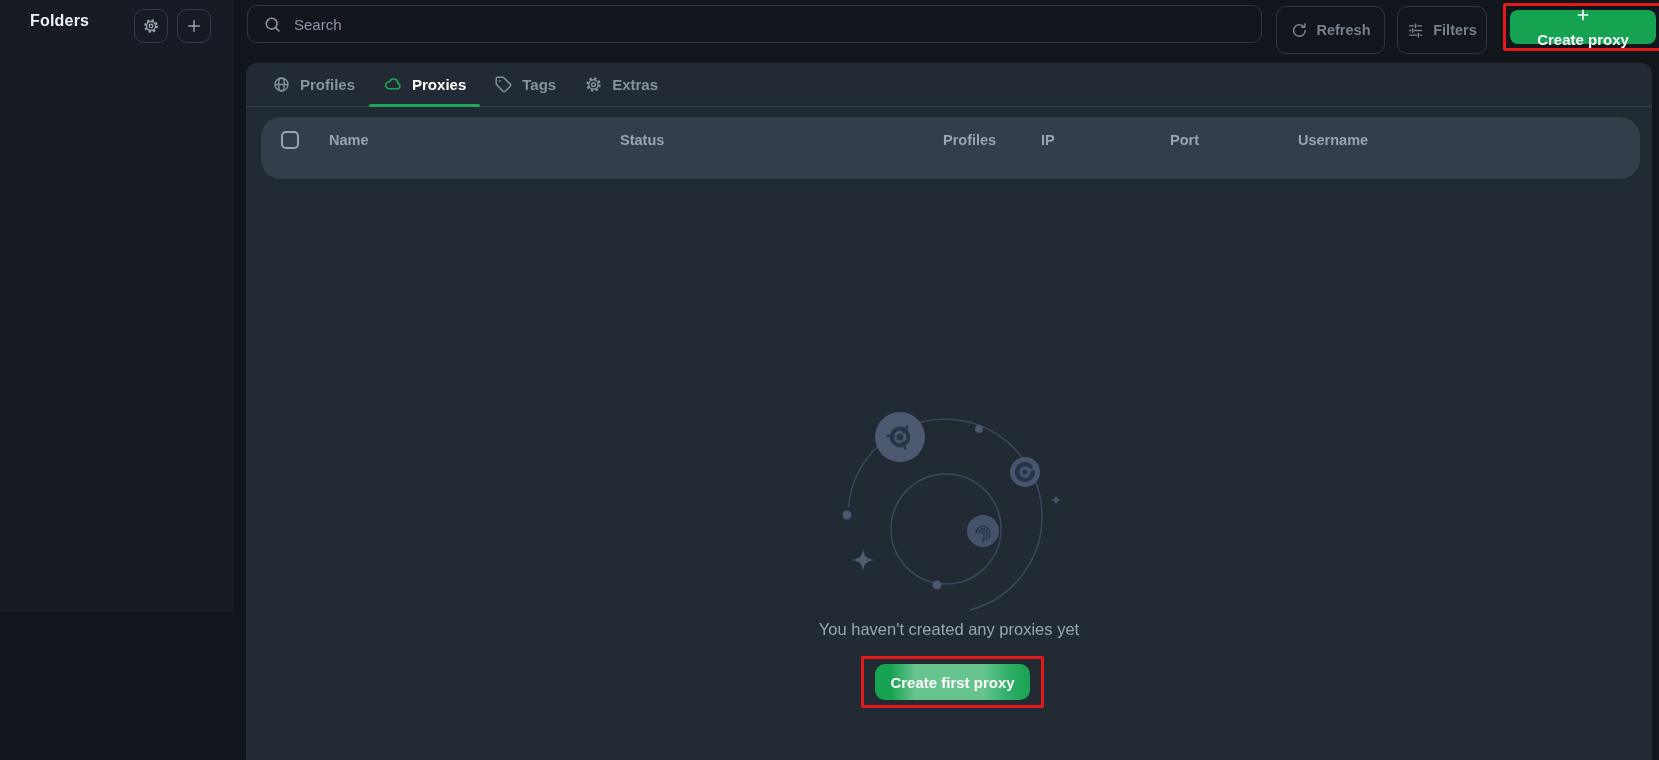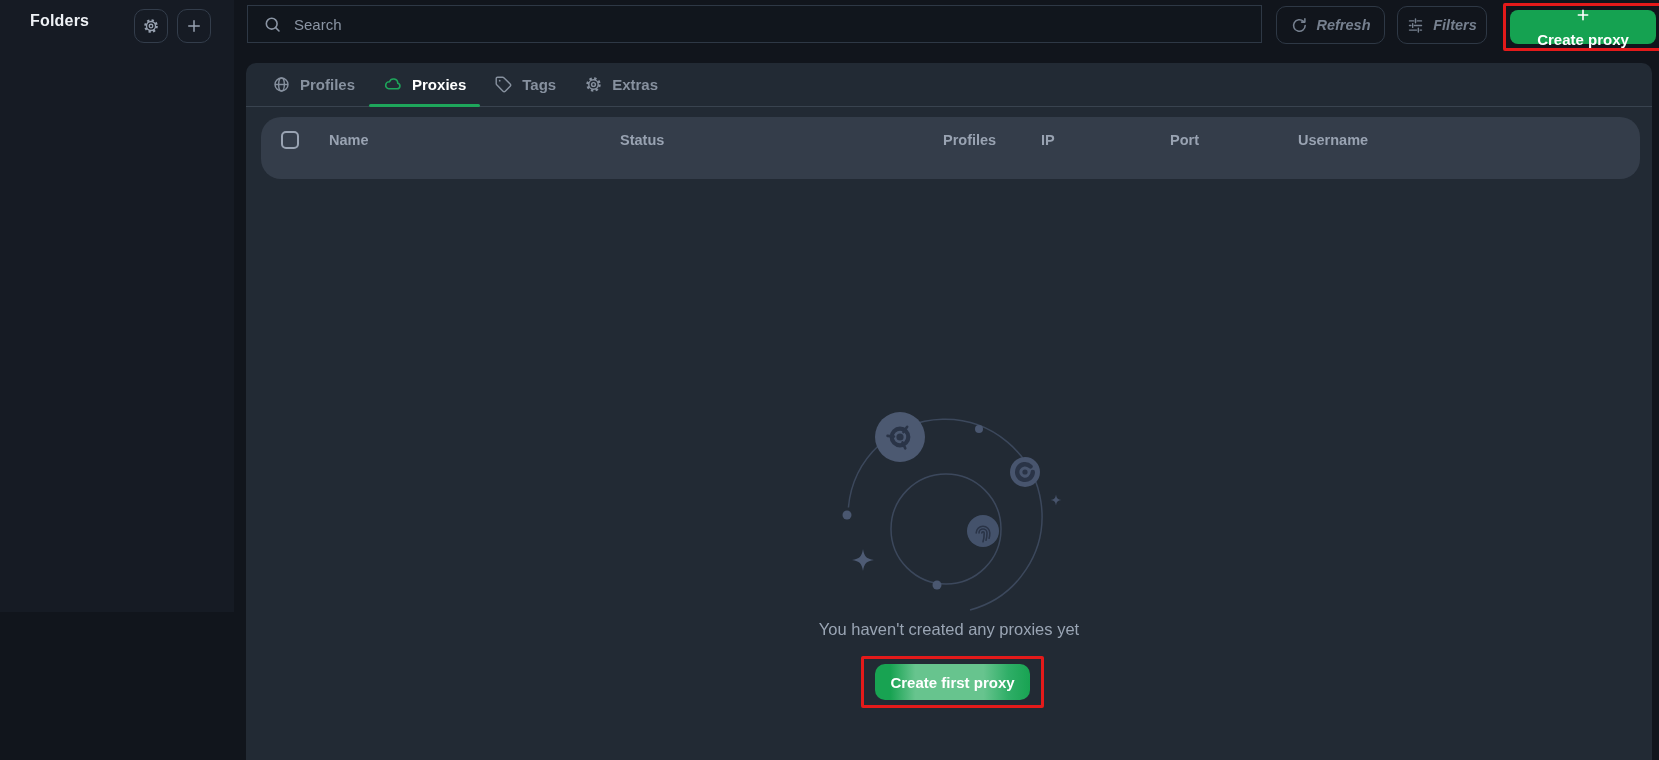--- a/index.html
+++ b/index.html
@@ -31,36 +31,35 @@
   }
   .folder-badge {
     width:27px; height:27px; border-radius:7px; background:#d85350;
     margin-left:16px; display:flex; align-items:center; justify-content:center;
   }
   .folder-name { margin-left:13px; font-size:14.5px; font-weight:600; color:#ffffff; }
 
   
   .searchbox {
     position:absolute; left:247px; top:5px; width:1015px; height:38px;
-    border:1px solid #2e3845; border-radius:0; background:#11161d;
+    border:1px solid #2e3845; border-radius:10px; background:#11161d;
     display:flex; align-items:center; padding-left:15px;justify-content:flex-end;
   }
   .searchbox input {
     flex:1; height:100%; background:transparent; border:none; outline:none;
     color:#cfd6e0; font-size:15px; font-family:"Liberation Sans", sans-serif; padding-left:12px;
   }
   .searchbox input::placeholder { color:#8b95a4; }
 
   .ghost-btn {
-    position:absolute; top:6px; height:38px; border-radius:10px;
+    position:absolute; top:6px; height:48px; border-radius:10px;
     border:1px solid #2e3845; background:transparent; color:#76808f;
     display:flex; align-items:center; justify-content:center; gap:9px;
     font-size:14.5px; font-weight:700; cursor:pointer;
     font-family:"Liberation Sans", sans-serif;
-    font-style:italic;
   }
   .ghost-btn.refresh { left:1276px; width:109px; }
   .ghost-btn.filters { left:1397px; width:90px; }
 
   .annotation { border:3px solid #e41a1a; }
   .create-proxy-wrap { position:absolute; left:1503px; top:3px; padding:4px; border-radius:2px; }
   .green-btn {
     background:#15a251; color:#fff; border:none; border-radius:8px;
     font-size:15px; font-weight:700; cursor:pointer;
     display:flex; align-items:center; justify-content:center; gap:8px;

